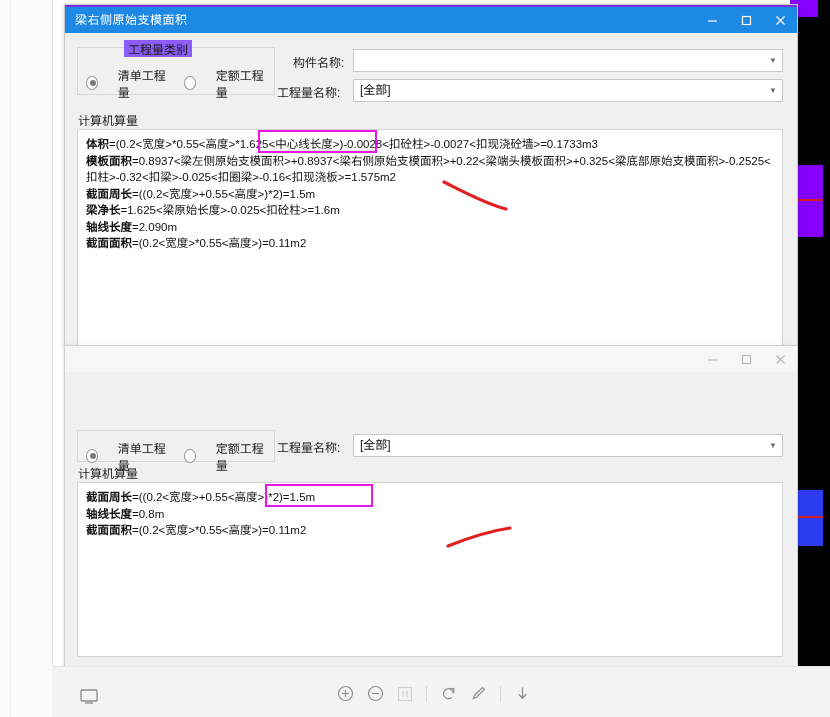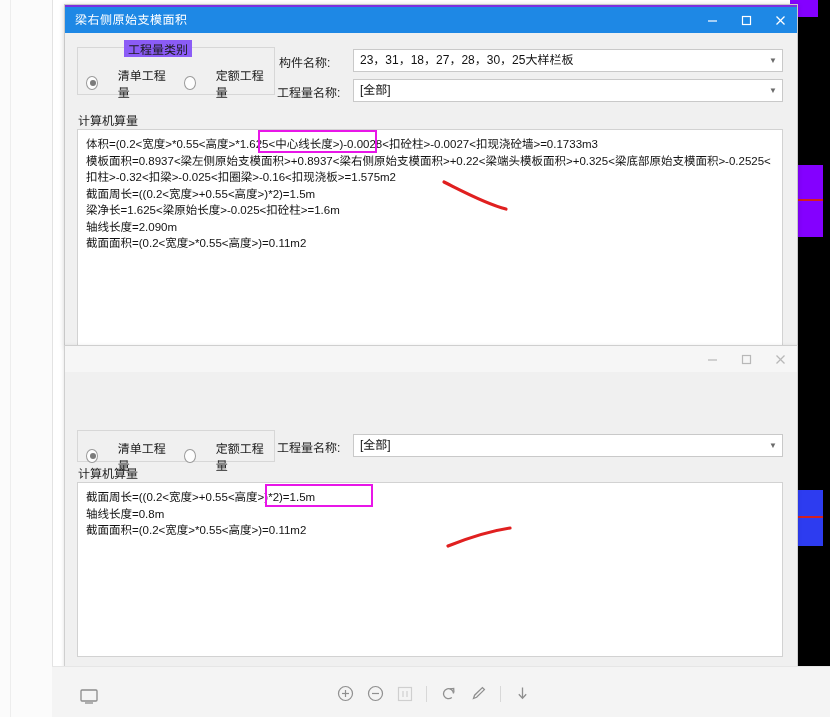--- a/index.html
+++ b/index.html
@@ -152,21 +152,21 @@
     border: 1px solid #d2d2d2;
     overflow: hidden;
   }
   .formulabox .inner {
     position: absolute; left: 8px; top: 6px; right: 6px;
     font-size: 11.5px;
     line-height: 16.5px;
     color: #111111;
   }
   .fline { white-space: normal; word-break: break-all; }
-  .fline b { font-weight: normal; }
+  .fline b { font-weight: bold; }
 
   
   .hl {
     position: absolute;
     border: 2px solid #e816e8;
     pointer-events: none;
   }
   #hl1 { left: 258px; top: 130px; width: 115px; height: 19px; }
   #hl2 { left: 265px; top: 484px; width: 104px; height: 19px; }
 
@@ -265,23 +265,22 @@
             <span class="rdot on"></span>
             <span>清单工程量</span>
           </label>
           <label class="radio">
             <span class="rdot"></span>
             <span>定额工程量</span>
           </label>
         </div>
       </div>
 
-      <div class="fieldlabel" style="left:214px; top:20px;">构件名称:</div>
+      <div class="fieldlabel" style="left:228px; top:20px;">构件名称:</div>
       <div class="combo" style="left:288px; top:16px; width:428px;">
-        <div class="cval">23，31，18，27，28，30，25大样栏板</div>
         <div class="carrow">▼</div>
       </div>
 
       <div class="fieldlabel" style="left:212px; top:50px;">工程量名称:</div>
       <div class="combo" style="left:288px; top:46px; width:428px;">
         <div class="cval">[全部]</div>
         <div class="carrow">▼</div>
       </div>
 
       <div class="sectionlabel" style="left:13px; top:78px;">计算机算量</div>

